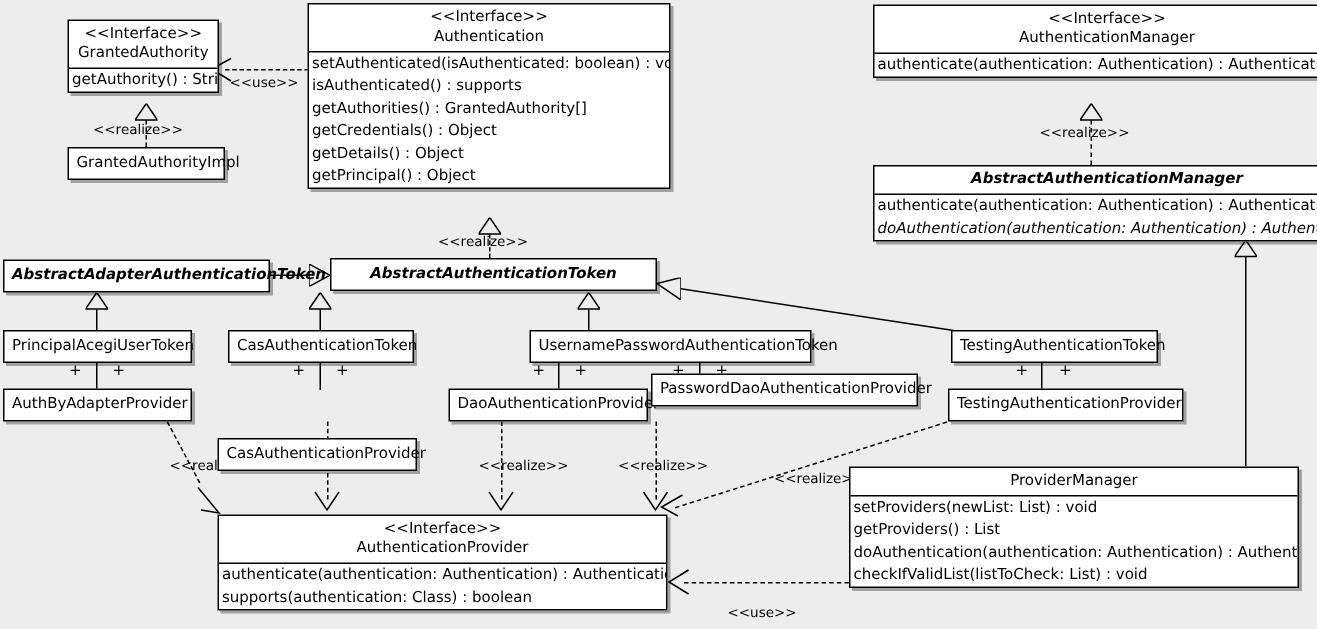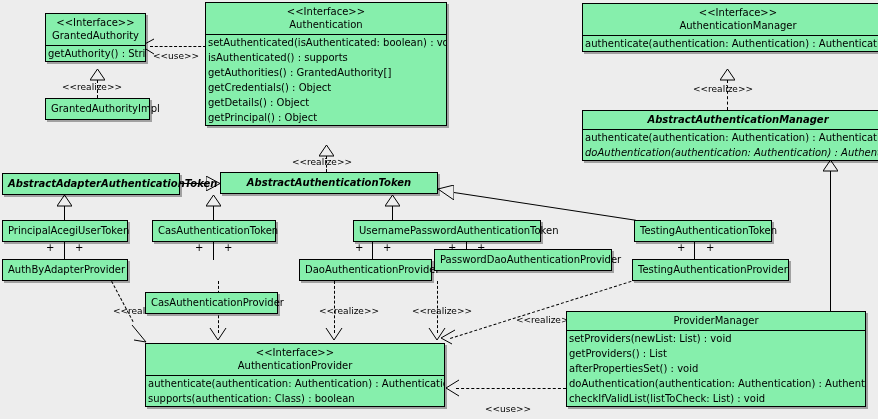--- a/index.html
+++ b/index.html
@@ -7,21 +7,21 @@
     width:878px;height:419px;
     background:#ededed;
     font-family:"DejaVu Sans","Liberation Sans",sans-serif;
     overflow:hidden;
   }
   #canvas{position:relative;width:878px;height:419px;}
 
   
   .uml{
     position:absolute;
-    background:#86efac;
+    background:#ffffff;
     border:1px solid #000000;
     box-shadow:2px 2px 0 rgba(0,0,0,0.32);
     box-sizing:border-box;
     z-index:5;
   }
   .uml .hdr{
     text-align:center;
     padding:2px 4px 3px 4px;
     line-height:13px;
   }
@@ -346,19 +346,18 @@
     </div>
   </div>
 
   <div class="uml" style="left:566px;top:311px;width:300px;">
     <div class="hdr">
       <span class="cname">ProviderManager</span>
     </div>
     <div class="sep ops">
       <div class="op">setProviders(newList: List) : void</div>
       <div class="op">getProviders() : List</div>
-      <div class="op">afterPropertiesSet() : void</div>
       <div class="op">doAuthentication(authentication: Authentication) : Authentication</div>
       <div class="op">checkIfValidList(listToCheck: List) : void</div>
     </div>
   </div>
 
 </div>
 
 </body></html>

